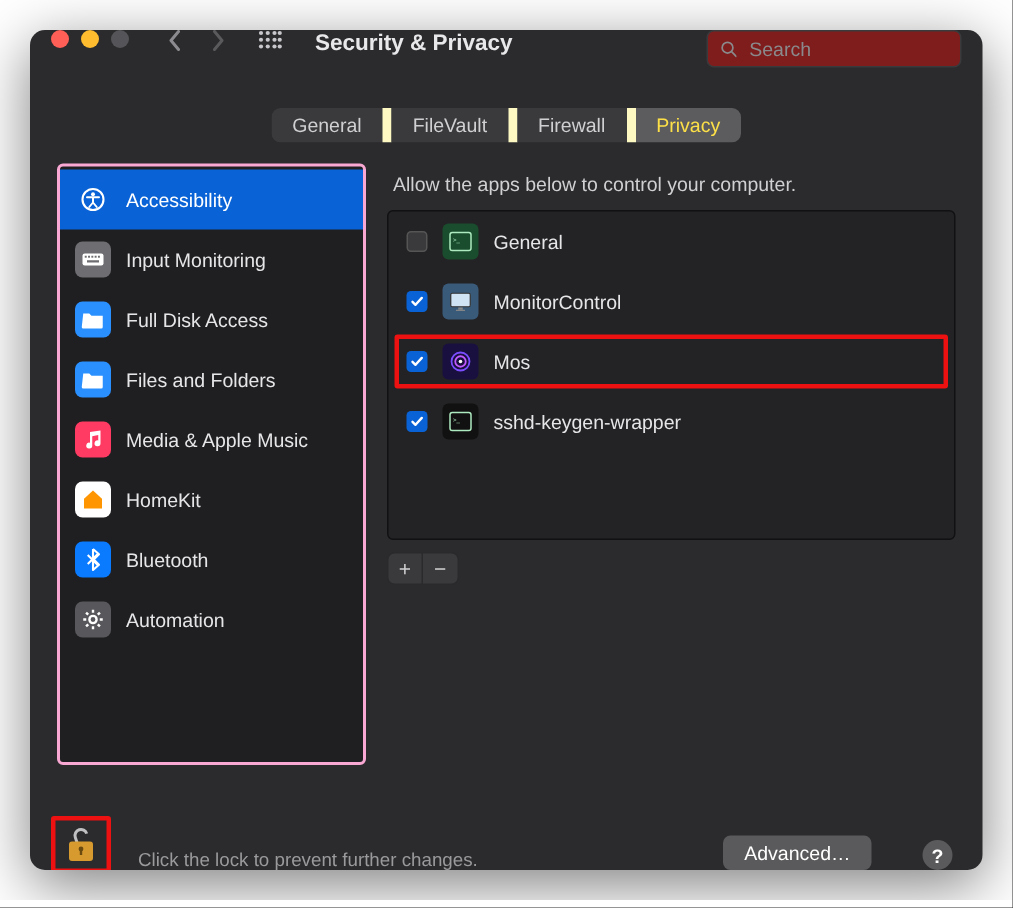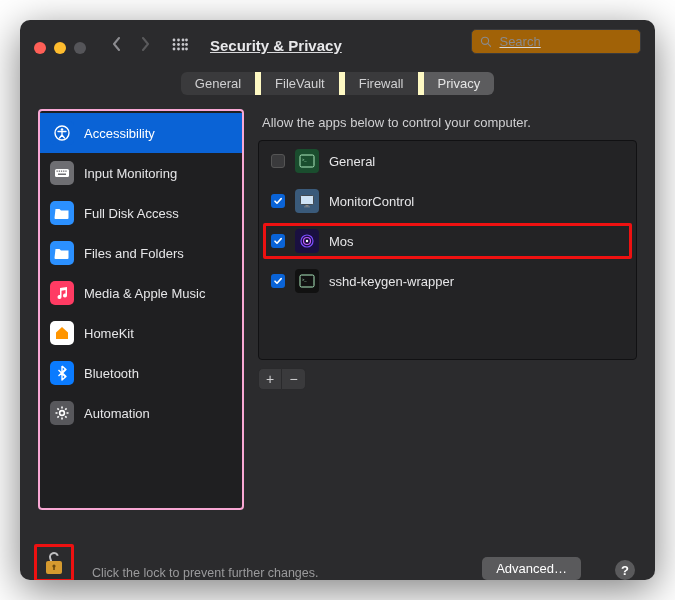--- a/index.html
+++ b/index.html
@@ -35,57 +35,56 @@
     box-shadow: 0 10px 40px rgba(0,0,0,0.5);
     display: flex;
     flex-direction: column;
     overflow: hidden;
     position: relative;
   }
   
   .titlebar {
     height: 46px;
     display: flex;
-    align-items: flex-end;
-    padding: 12px 14px;
+    align-items: flex-start;
+    padding: 0 14px;
     gap: 16px;
-    text-decoration: underline;
   }
   .traffic { display:flex; gap:8px; }
   .tl { width:12px; height:12px; border-radius:50%; }
   .tl.red{background:#ff5f57;} .tl.yellow{background:#febc2e;} .tl.green{background:#555559;}
   .nav-arrows { display:flex; gap:18px; color:#8c8c90; margin-left:10px;}
   .nav-arrows svg { width:10px; height:14px; }
   .grid-icon { width:16px; height:16px; margin-left:6px; }
   .grid-icon svg { width:16px; height:16px; fill:#c8c8cc; }
   .title { font-weight:600; color:#e8e8ea; font-size:15px; margin-left:6px; }
   .spacer { flex:1; }
   .search {
     display:flex; align-items:center; gap:6px;
-    background:#a16207; border:1px solid #3a3a3c;
+    background:#7f1d1d; border:1px solid #3a3a3c;
     border-radius:5px; padding:3px 8px; width:170px;
     color:#8a8a8c;
   }
   .search input {
     background:transparent; border:0; outline:0; color:#e8e8ea;
     font-size:13px; width:100%;
   }
   .search input::placeholder { color:#8a8a8c; }
   
   .tabs-row { display:flex; justify-content:center; padding:6px 0 14px; }
   .tabs {
     display:flex; border-radius:6px; overflow:hidden;
   }
   .tab {
     padding:4px 14px; font-size:13px; background:var(--tab-inactive);
     color:#d0d0d2; cursor:default;
     border-right:6px solid #fef9c3;
   }
   .tab:last-child{border-right:0;}
-  .tab.active { background:var(--tab-active); color:#e5e5e5; }
+  .tab.active { background:var(--tab-active); color:#fde047; }
   
   .main {
     flex:1; display:flex; padding:0 18px 14px; gap:14px;
     min-height:0;
   }
   .sidebar {
     width:206px; background:var(--sidebar-bg);
     border:2px solid #f9a8d4; border-radius:4px;
     overflow-y:auto; padding:2px 0;
   }

